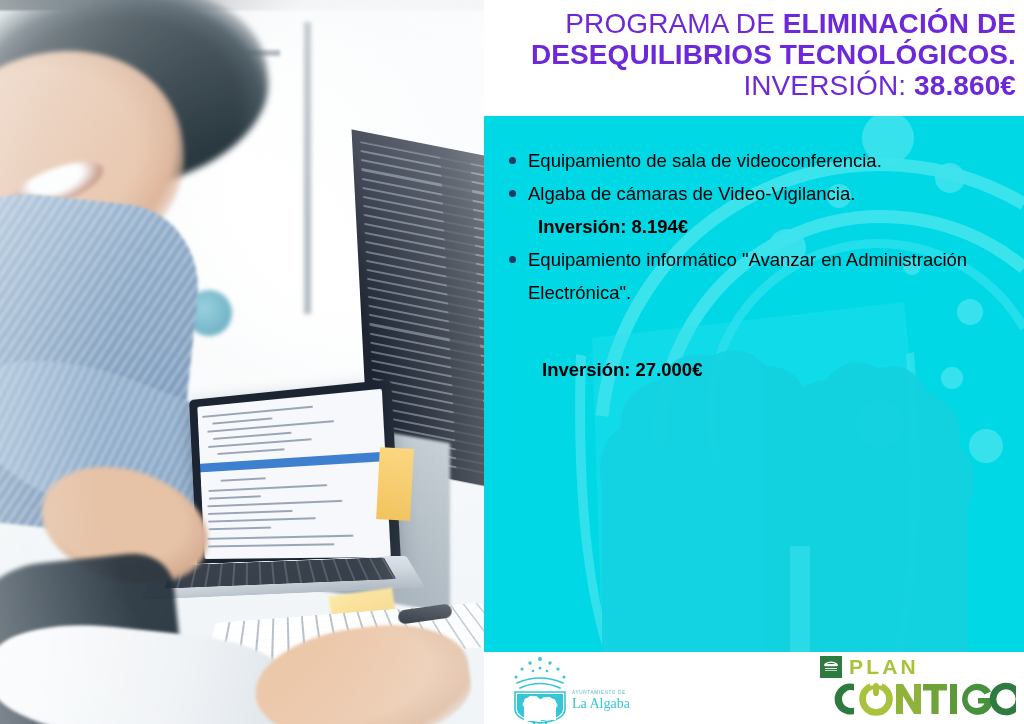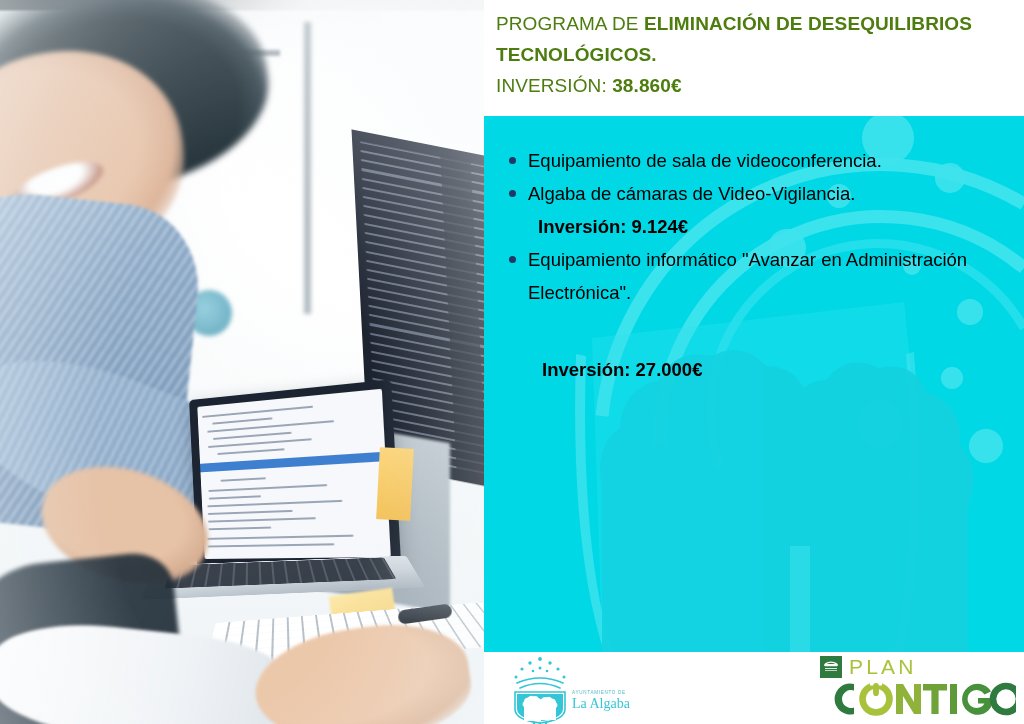--- a/index.html
+++ b/index.html
@@ -216,25 +216,26 @@
   #right{
     position:absolute;left:484px;top:0;width:540px;height:724px;background:#ffffff;
   }
 
   
   #header{
     position:absolute;left:0;top:0;width:540px;height:116px;background:#ffffff;
   }
   #title{
     position:absolute;left:12px;top:8px;right:8px;
-    color:#4d7c0f;
-    font-size:19px;
+    color:#6d28d9;
+    font-size:28px;
     line-height:31px;
     letter-spacing:.1px;
     font-weight:400;
+    text-align:right;
   }
   #title b{font-weight:700;}
 
   
   #cyan{
     position:absolute;left:0;top:116px;width:540px;height:536px;
     background:#00d8e6;
     overflow:hidden;
   }
   #cyan .deco{position:absolute;inset:0;pointer-events:none;}
@@ -272,21 +273,21 @@
 
   
   #contigo{position:absolute;left:336px;top:4px;width:196px;height:64px;}
   #contigo .row1{position:absolute;left:0;top:0;display:flex;align-items:center;gap:7px;}
   #contigo .badge{
     width:22px;height:22px;background:#2f7a3e;
     display:flex;align-items:center;justify-content:center;
   }
   #contigo .badge svg{display:block;}
   #contigo .planword{
-    color:#a8c23c;font-size:21px;font-weight:400;letter-spacing:3.2px;line-height:22px;text-align:center;
+    color:#a8c23c;font-size:21px;font-weight:700;letter-spacing:3.2px;line-height:22px;text-align:center;
   }
   #contigo .row2{position:absolute;left:0;top:20px;}
   #contigo .row2 svg{display:block;}
 </style>
 </head>
 <body>
 
 <div id="slide">
 
   <div id="photo" role="img" aria-label="Personas trabajando con ordenador portátil y teclado en una oficina">
@@ -424,21 +425,21 @@
         </svg>
       </div>
 
       <div id="bullets">
         <ul>
           <li>
             <span>Equipamiento de sala de videoconferencia.</span>
           </li>
           <li>
             <span>Algaba de cámaras de Video-Vigilancia.</span>
-            <span class="amt">Inversión: 9.124€</span>
+            <span class="amt">Inversión: 8.194€</span>
           </li>
           <li>
             <span>Equipamiento informático "Avanzar en Administración Electrónica".</span>
             <span class="amt ind">Inversión: 27.000€</span>
           </li>
         </ul>
       </div>
     </div>
 
     <div id="footer">

